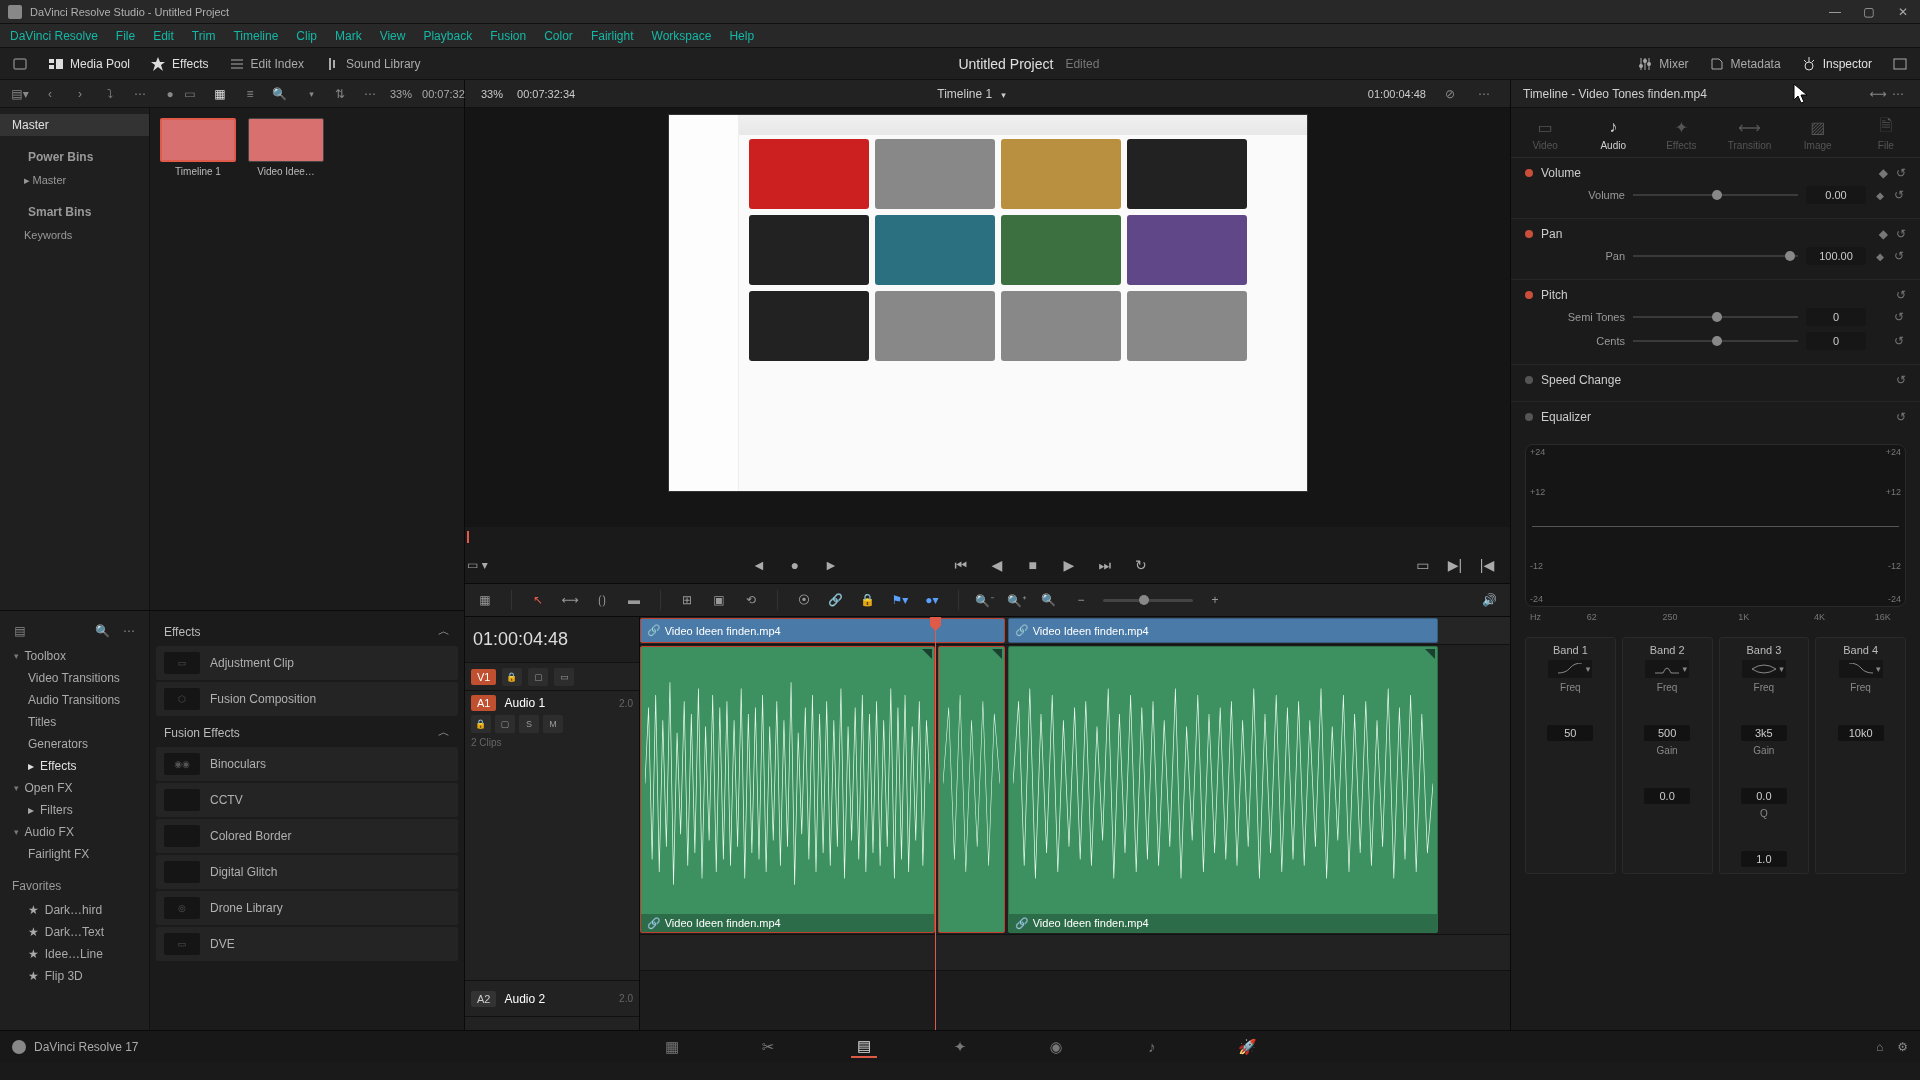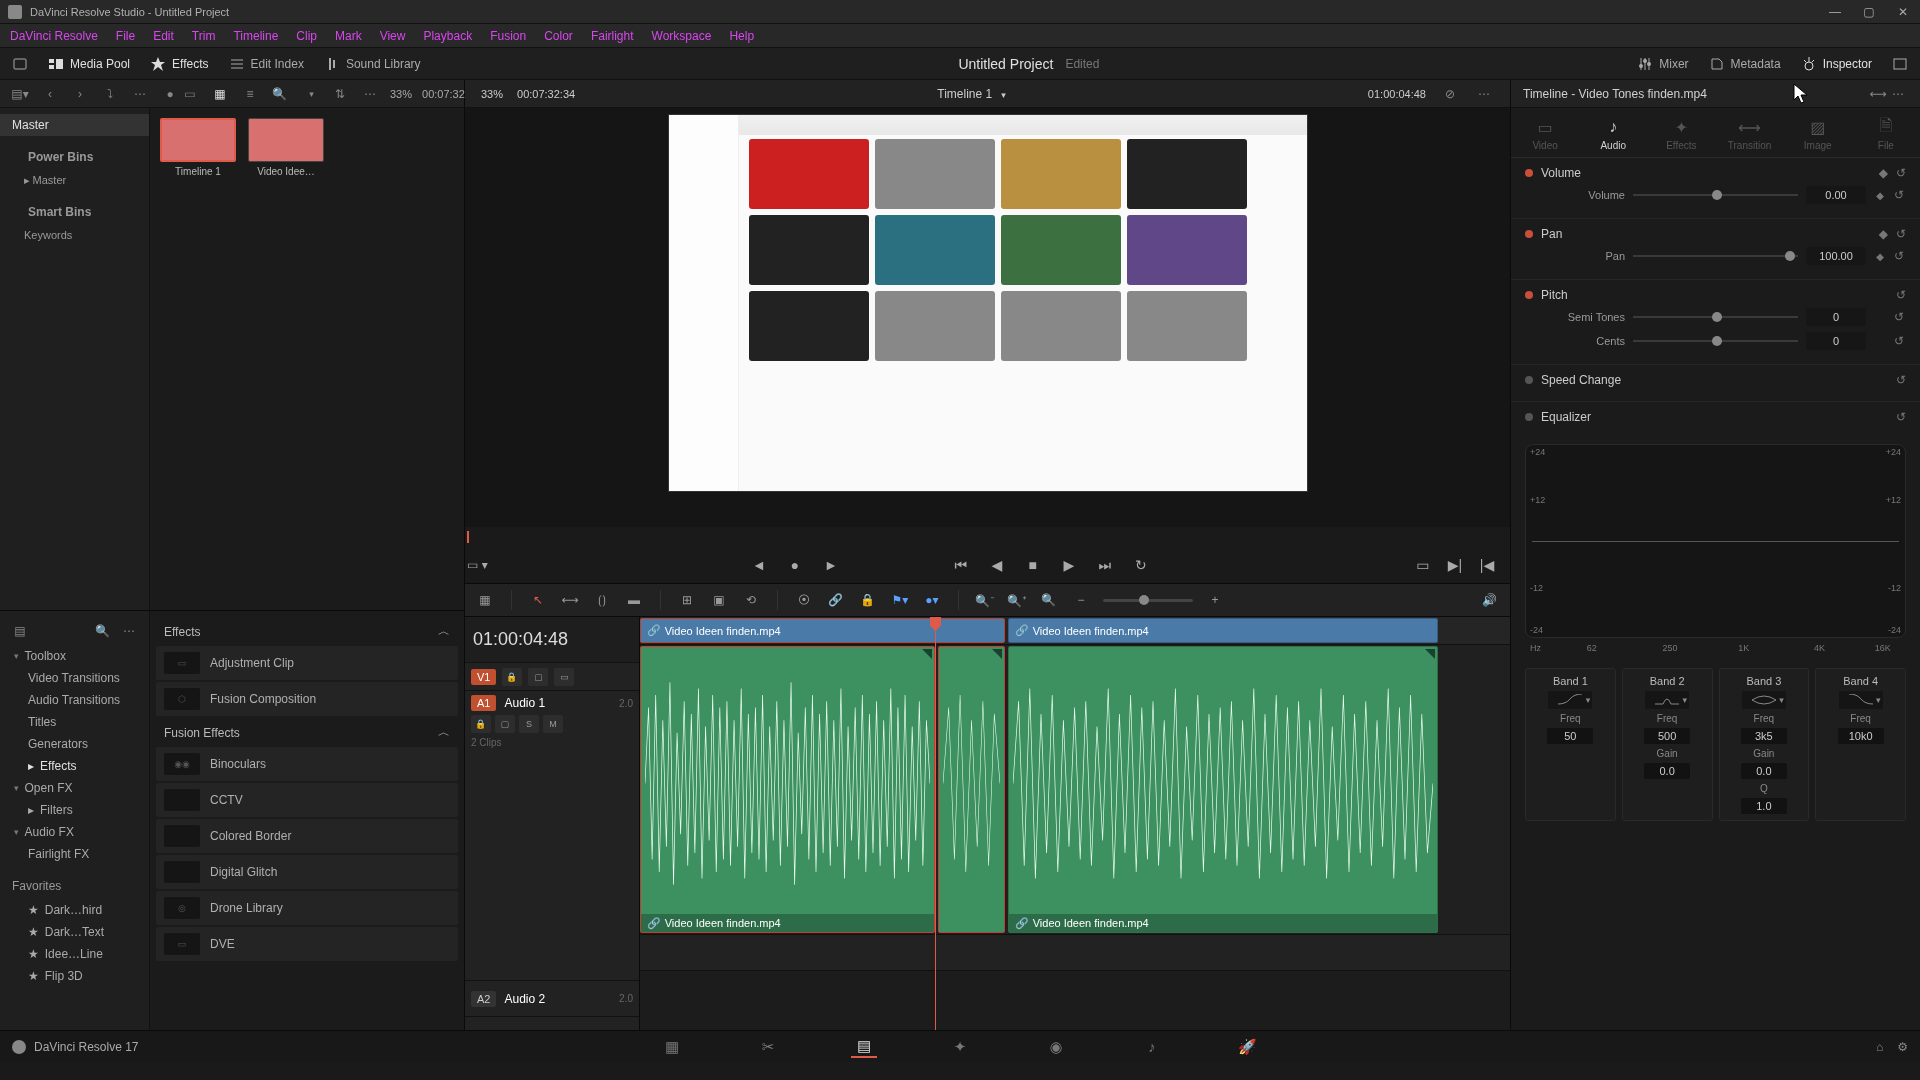--- a/index.html
+++ b/index.html
@@ -6,21 +6,21 @@
 body { background: #1a1a1a; color: #a0a0a0; font-size: 12px; overflow: hidden; width: 1920px; height: 1080px; }
 
 .titlebar { height: 24px; background: #282828; display: flex; align-items: center; justify-content: space-between; padding: 0 8px; border-bottom: 1px solid #111; }
 .titlebar-left { display: flex; align-items: center; gap: 8px; }
 .resolve-logo { width: 14px; height: 14px; background: #888; border-radius: 2px; }
 .titlebar-title { color: #b0b0b0; font-size: 11px; }
 .titlebar-right { display: flex; gap: 16px; }
 .titlebar-btn { color: #aaa; width: 18px; text-align: center; }
 
 .menubar { height: 24px; background: #282828; display: flex; align-items: center; padding: 0 10px; gap: 18px; border-bottom: 1px solid #111; }
-.menu-item { color: #d946ef; font-size: 12px; cursor: pointer; }
+.menu-item { color: #14b8a6; font-size: 12px; cursor: pointer; }
 
 .toolbar-top { height: 32px; background: #1f1f1f; display: flex; align-items: center; justify-content: space-between; padding: 0 12px; border-bottom: 1px solid #111; }
 .toolbar-left, .toolbar-right { display: flex; align-items: center; gap: 20px; }
 .toolbar-center { display: flex; align-items: center; gap: 12px; }
 .toolbar-btn { display: flex; align-items: center; gap: 6px; color: #aaa; cursor: pointer; }
 .toolbar-btn.active { color: #e0e0e0; }
 .toolbar-icon { width: 16px; height: 16px; display: inline-block; }
 .project-title { color: #e0e0e0; font-size: 14px; font-weight: 500; }
 .project-status { color: #777; font-size: 12px; }
 
@@ -152,33 +152,33 @@
 .param-dot.off { background: #555; }
 .param-row { display: flex; align-items: center; gap: 8px; margin: 6px 0; }
 .param-label { width: 100px; text-align: right; color: #999; font-size: 11px; }
 .param-slider { flex: 1; height: 2px; background: #3a3a3a; position: relative; }
 .param-slider-thumb { position: absolute; top: -4px; width: 10px; height: 10px; background: #888; border-radius: 50%; }
 .param-value { width: 60px; text-align: center; background: #161616; color: #ccc; font-size: 11px; padding: 3px 4px; border-radius: 2px; }
 .param-kf { width: 12px; text-align: center; color: #777; font-size: 10px; }
 .param-reset { width: 12px; color: #777; font-size: 12px; }
 .section-end-icons { display: flex; gap: 8px; margin-left: auto; color: #777; }
 
-.eq-graph { height: 194px; background: #151515; border: 1px solid #2a2a2a; border-radius: 8px; margin: 6px 14px; position: relative; }
+.eq-graph { height: 163px; background: #151515; border: 1px solid #2a2a2a; border-radius: 8px; margin: 6px 14px; position: relative; }
 .eq-line { position: absolute; left: 6px; right: 6px; top: 50%; height: 1px; background: #555; }
 .eq-axis-label { position: absolute; bottom: -16px; color: #777; font-size: 9px; }
 .eq-db-label { position: absolute; right: 4px; color: #777; font-size: 9px; }
 .eq-db-label.left { left: 4px; right: auto; }
 
 .eq-bands { display: flex; gap: 6px; padding: 6px 14px; }
 .eq-band { flex: 1; background: #1e1e1e; border: 1px solid #2a2a2a; border-radius: 3px; padding: 6px; display: flex; flex-direction: column; gap: 4px; align-items: center; }
 .eq-band-title { color: #bbb; font-size: 11px; }
 .eq-band-curve { width: 44px; height: 18px; background: #151515; border-radius: 2px; display: flex; align-items: center; justify-content: center; position: relative; }
 .eq-band-curve::after { content: "▾"; position: absolute; right: 2px; color: #888; font-size: 9px; }
 .eq-field-label { color: #888; font-size: 10px; }
-.eq-field-val { width: 46px; background: #121212; color: #ccc; text-align: center; padding: 2px; font-size: 11px; border-radius: 2px; }
+.eq-field-val { width: 46px; background: #121212; color: #ccc; text-align: center; padding: 2px; font-size: 11px; border-radius: 2px; margin-top: 28px; }
 
 .bottom-pages { height: 32px; background: #181818; display: flex; align-items: center; justify-content: center; gap: 70px; border-top: 1px solid #0a0a0a; position: relative; }
 .page-btn { width: 26px; height: 22px; display: flex; align-items: center; justify-content: center; color: #777; cursor: pointer; font-size: 15px; }
 .page-btn.active { color: #e0e0e0; border-bottom: 2px solid #e05a4a; }
 .bottom-left-status { position: absolute; left: 12px; display: flex; align-items: center; gap: 8px; color: #aaa; font-size: 12px; }
 .bottom-right-icons { position: absolute; right: 12px; display: flex; gap: 14px; color: #888; }
 
 .statusbar { height: 18px; background: #1a1a1a; }
 
 .chevron-down::after { content: "▾"; font-size: 9px; margin-left: 3px; }

